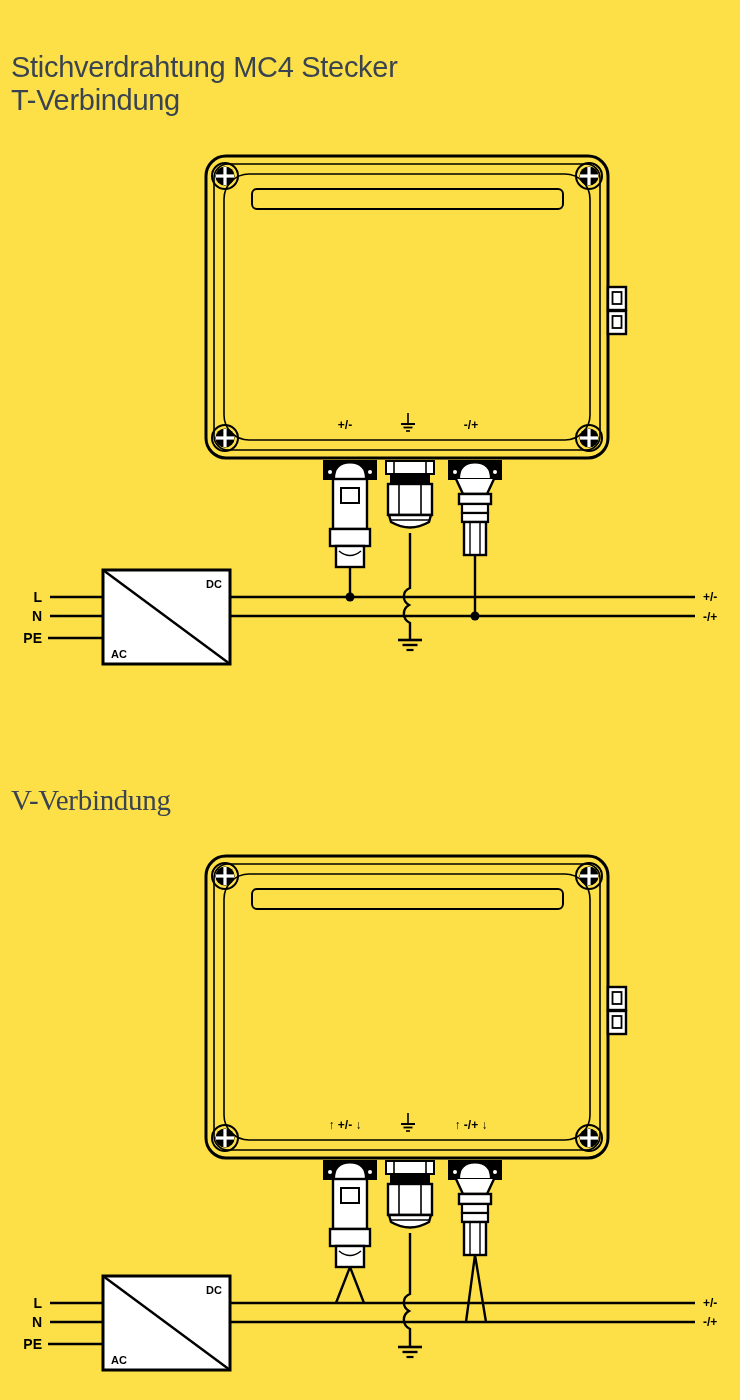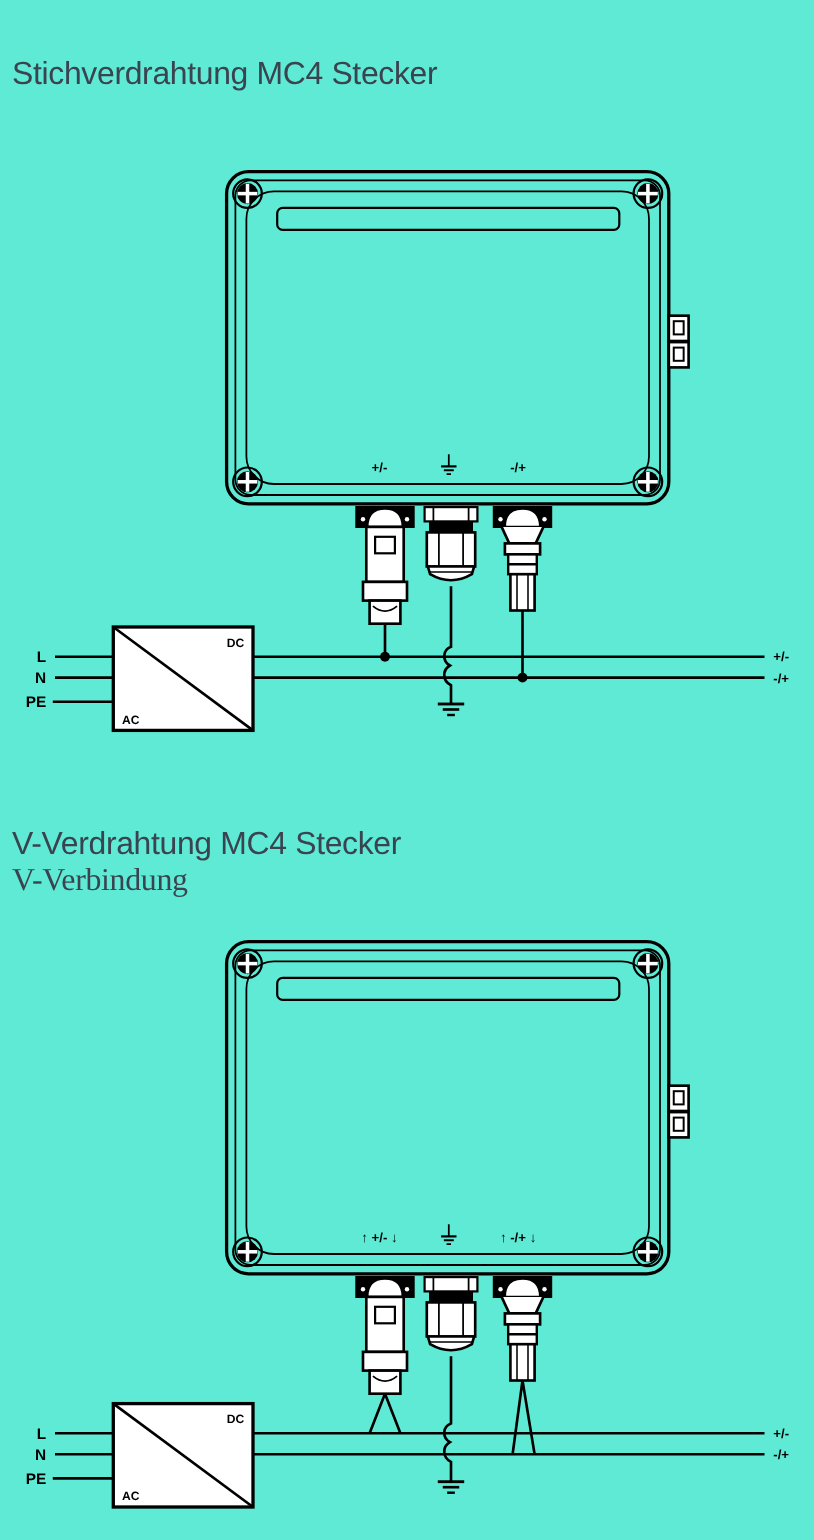--- a/index.html
+++ b/index.html
@@ -1,35 +1,35 @@
 <!DOCTYPE html>
 <html><head>
 <meta charset="utf-8">
 <style>
   html,body{margin:0;padding:0;background:#ffffff;}
-  #page{position:relative;width:740px;height:1400px;background:#5eead4;overflow:hidden;
+  #page{position:relative;width:740px;height:1400px;background:#fde047;overflow:hidden;
         font-family:"Liberation Sans",sans-serif;}
   .title-line{position:absolute;left:11px;font-size:29px;font-weight:400;
               letter-spacing:-0.3px;color:#3a4450;white-space:nowrap;}
   #t1a{top:51px;}  #t1b{top:84px;}
   #t2a{top:751px;} #t2b{top:784px;font-family:Liberation Serif, serif;}
   svg{position:absolute;top:0;left:0;}
   svg text{font-family:"Liberation Sans",sans-serif;font-weight:bold;fill:#000;}
   .lbl-port{font-size:12px;}
   .lbl-bus{font-size:12px;}
   .lbl-in{font-size:14px;}
   .lbl-acdc{font-size:11px;}
 </style>
 </head>
 <body>
 
 <div id="page">
 
   <div class="title-line" id="t1a">Stichverdrahtung MC4 Stecker</div>
-  <div class="title-line" id="t2a">V-Verdrahtung MC4 Stecker</div>
+  <div class="title-line" id="t1b">T-Verbindung</div>
   <div class="title-line" id="t2b">V-Verbindung</div>
 
   <svg width="740" height="1400" viewBox="0 0 740 1400">
 
     <defs>
 
       <g id="screw">
         <circle r="13" fill="none" stroke="#000" stroke-width="2"></circle>
         <circle r="9.6" fill="#000"></circle>
         <rect x="-1.6" y="-9" width="3.2" height="18" fill="#fff"></rect>

